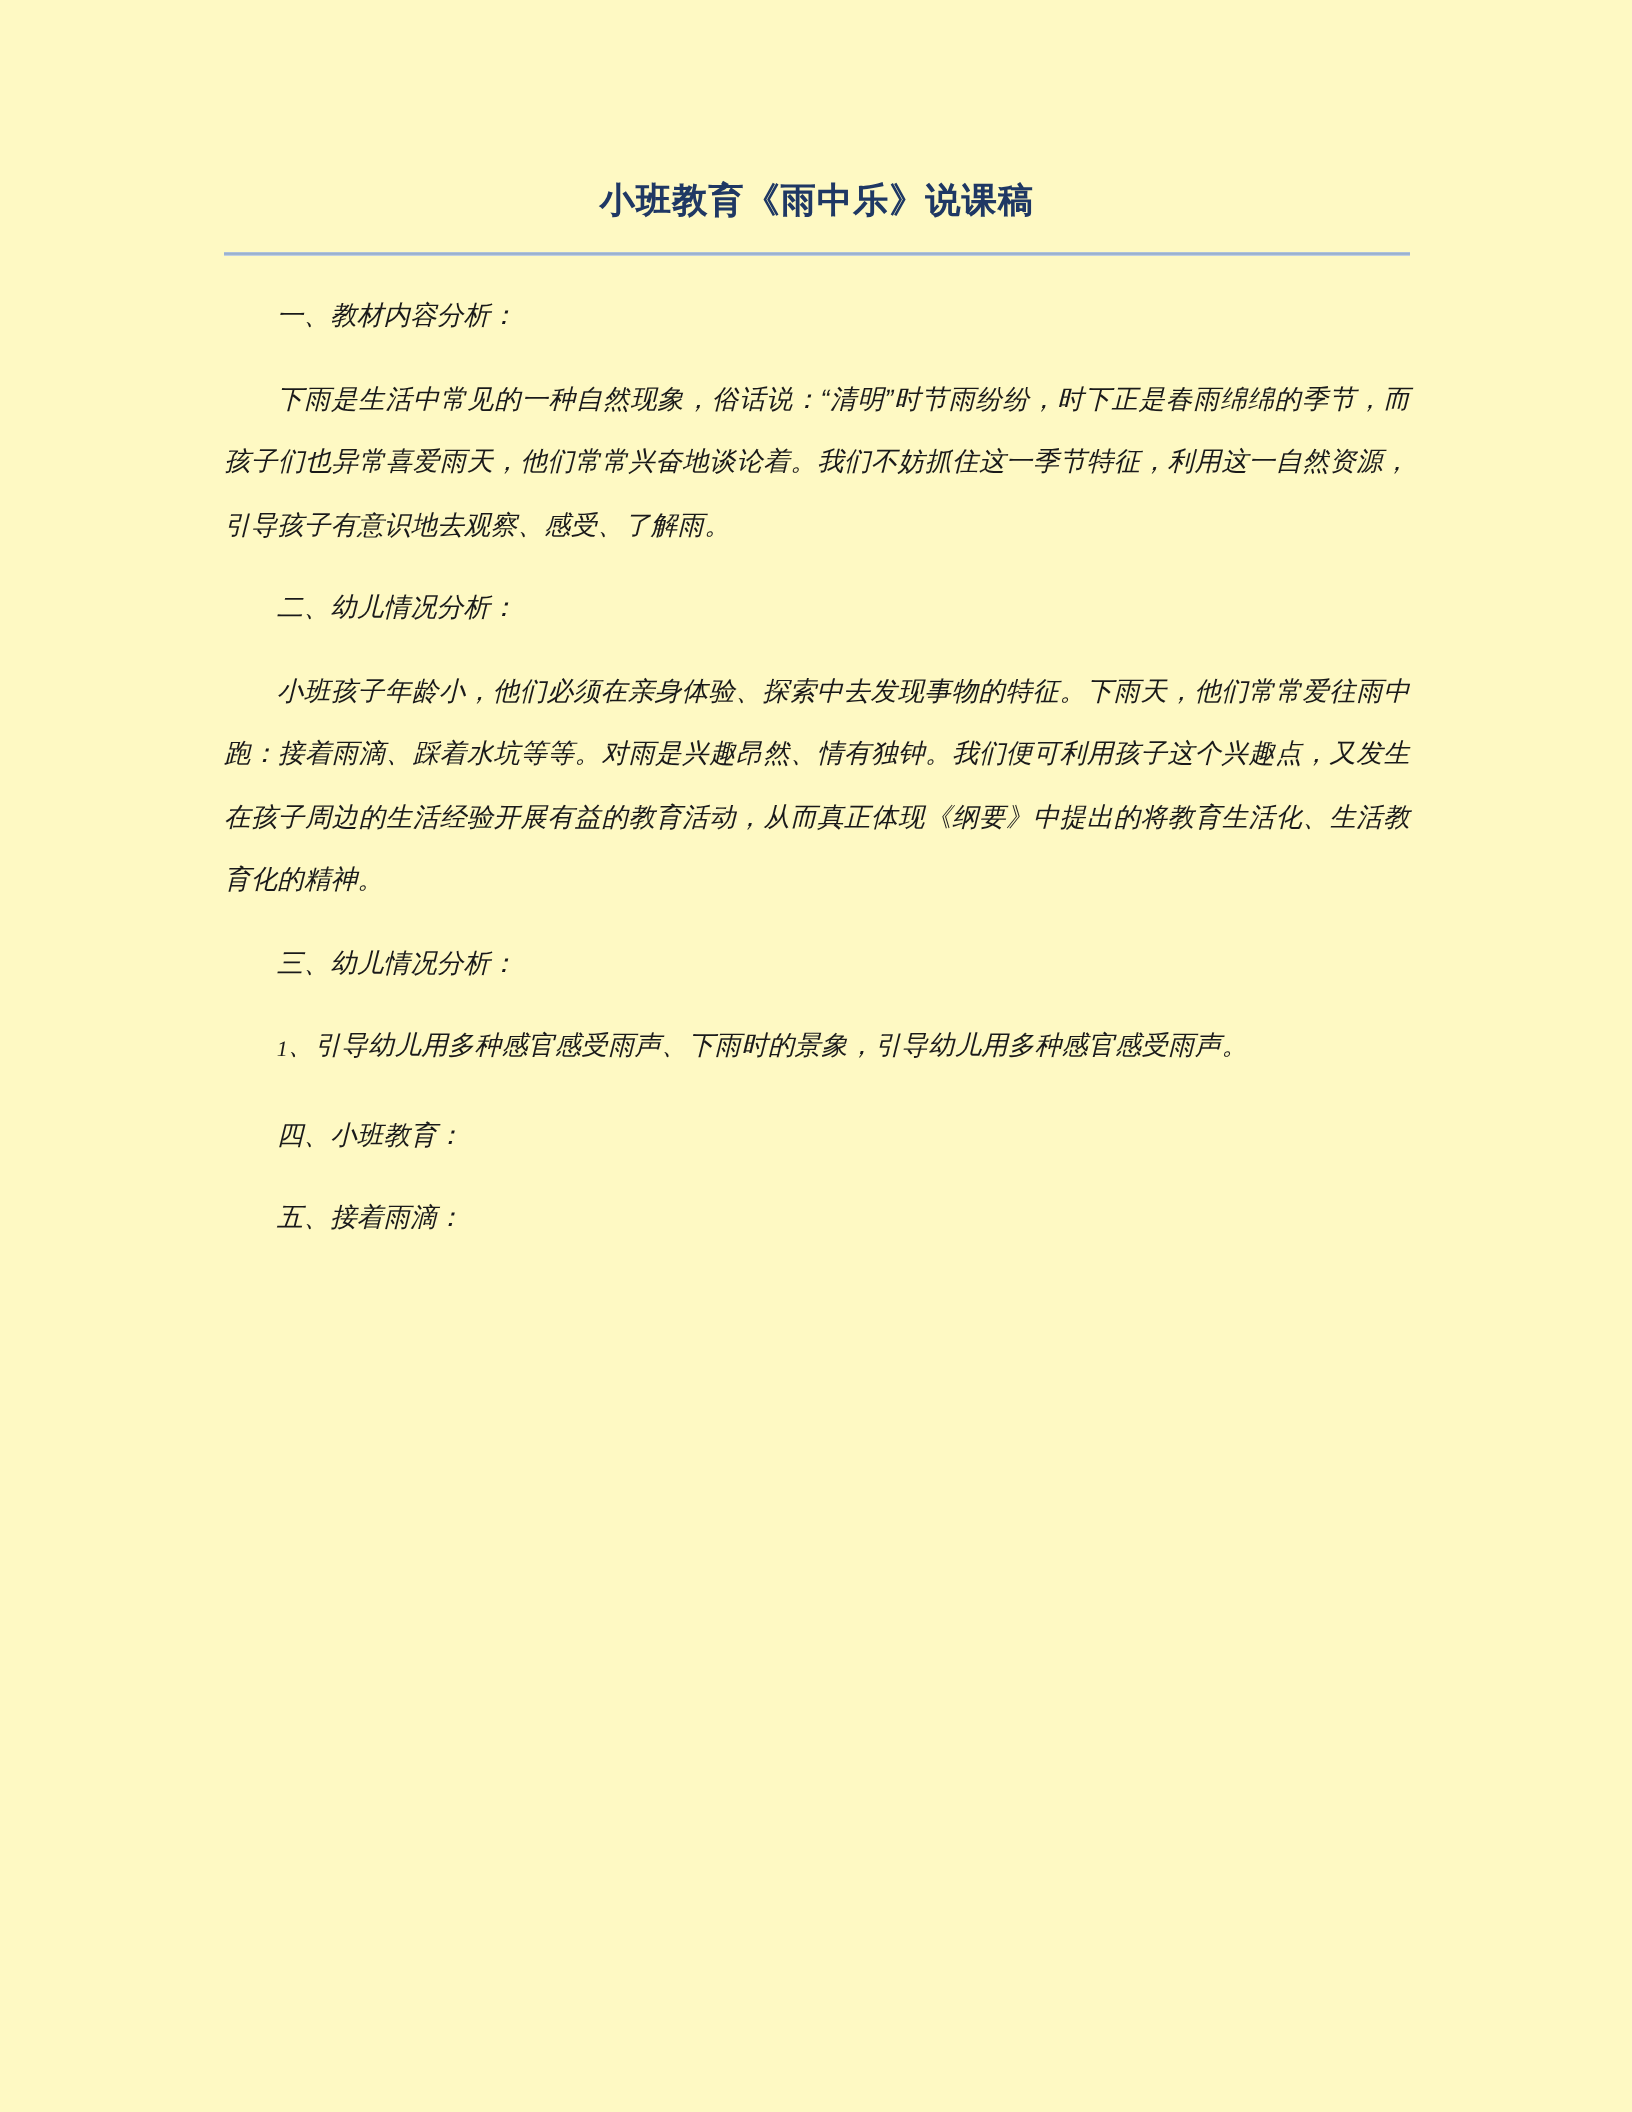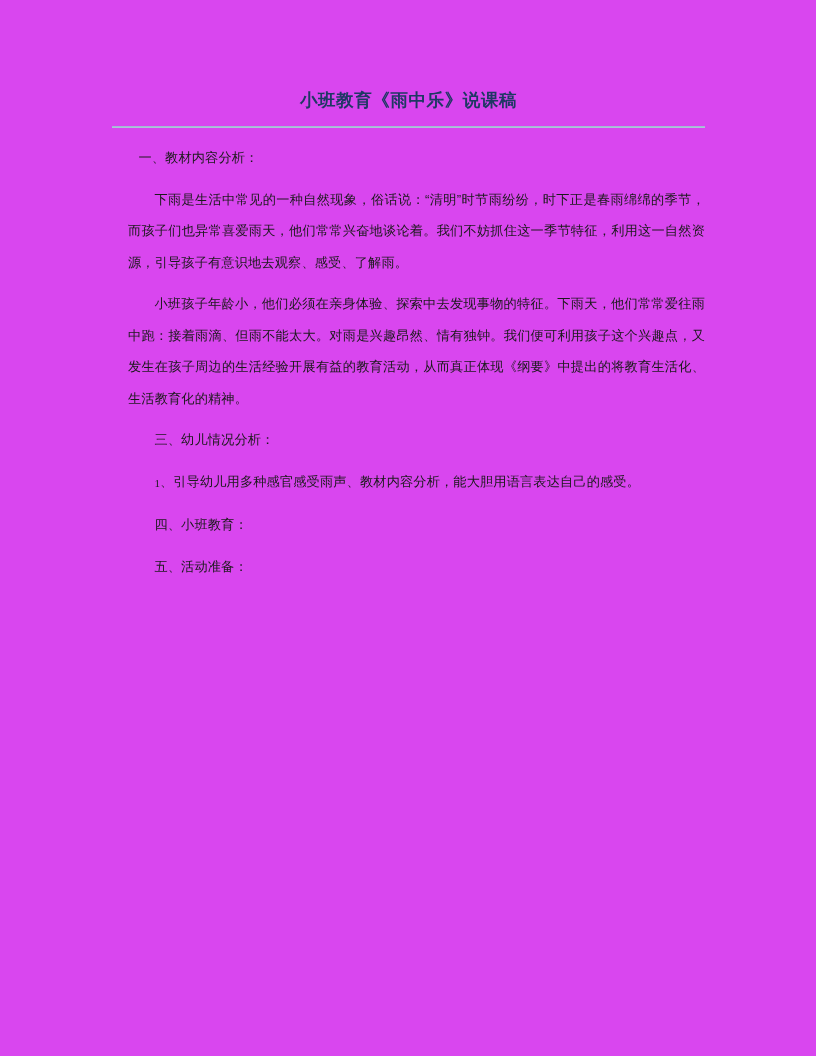--- a/index.html
+++ b/index.html
@@ -12,21 +12,21 @@
     height: 1056px;
     font-family: "Liberation Sans", "DejaVu Sans", sans-serif;
     -webkit-font-smoothing: antialiased;
     overflow: hidden;
   }
 
   .page {
     position: relative;
     width: 816px;
     height: 1056px;
-    background: #d946ef;
+    background: #fef9c3;
     box-sizing: border-box;
   }
 
   .content {
     position: absolute;
     left: 112px;
     top: 86px;
     width: 593px;
   }
 
@@ -54,25 +54,25 @@
 
   p.para {
     margin: 0 0 0 0;
     padding: 0;
     font-size: 13.2px;
     line-height: 31.5px;
     color: #1a1a1a;
     text-align: justify;
     text-justify: inter-ideograph;
     letter-spacing: 0.15px;
+    font-style: italic;
   }
 
   p.para + p.para {
     margin-top: 10px;
-    margin-left: 16px;
   }
 
   .indent {
     text-indent: 2em;
   }
 
   .heading-para {
     text-indent: 2em;
   }
 
@@ -94,24 +94,25 @@
   <div class="content">
 
     <h1 class="doc-title">小班教育《雨中乐》说课稿</h1>
     <div class="title-rule"></div>
 
     <div class="body-block">
 
       <p class="para heading-para">一、教材内容分析：</p>
       <p class="para indent">下雨是生活中常见的一种自然现象，俗话说：“清明”时节雨纷纷，时下正是春雨绵绵的季节，而孩子们也异常喜爱雨天，他们常常兴奋地谈论着。我们不妨抓住这一季节特征，利用这一自然资源，引导孩子有意识地去观察、感受、了解雨。</p>
 
-      <p class="para indent">小班孩子年龄小，他们必须在亲身体验、探索中去发现事物的特征。下雨天，他们常常爱往雨中跑：接着雨滴、但雨不能太大。对雨是兴趣昂然、情有独钟。我们便可利用孩子这个兴趣点，又发生在孩子周边的生活经验开展有益的教育活动，从而真正体现《纲要》中提出的将教育生活化、生活教育化的精神。</p>
+      <p class="para heading-para">二、幼儿情况分析：</p>
+      <p class="para indent">小班孩子年龄小，他们必须在亲身体验、探索中去发现事物的特征。下雨天，他们常常爱往雨中跑：接着雨滴、踩着水坑等等。对雨是兴趣昂然、情有独钟。我们便可利用孩子这个兴趣点，又发生在孩子周边的生活经验开展有益的教育活动，从而真正体现《纲要》中提出的将教育生活化、生活教育化的精神。</p>
 
       <p class="para heading-para">三、幼儿情况分析：</p>
-      <p class="para listitem"><span class="num">1</span><span>、</span><span>引导幼儿用多种感官感受雨声、教材内容分析，能大胆用语言表达自己的感受。</span></p>
+      <p class="para listitem"><span class="num">1</span><span>、</span><span>引导幼儿用多种感官感受雨声、下雨时的景象，引导幼儿用多种感官感受雨声。</span></p>
 
       <p class="para heading-para">四、小班教育：</p>
 
-      <p class="para heading-para">五、活动准备：</p>
+      <p class="para heading-para">五、接着雨滴：</p>
 
     </div>
   </div>
 </div>
 
 </body></html>

